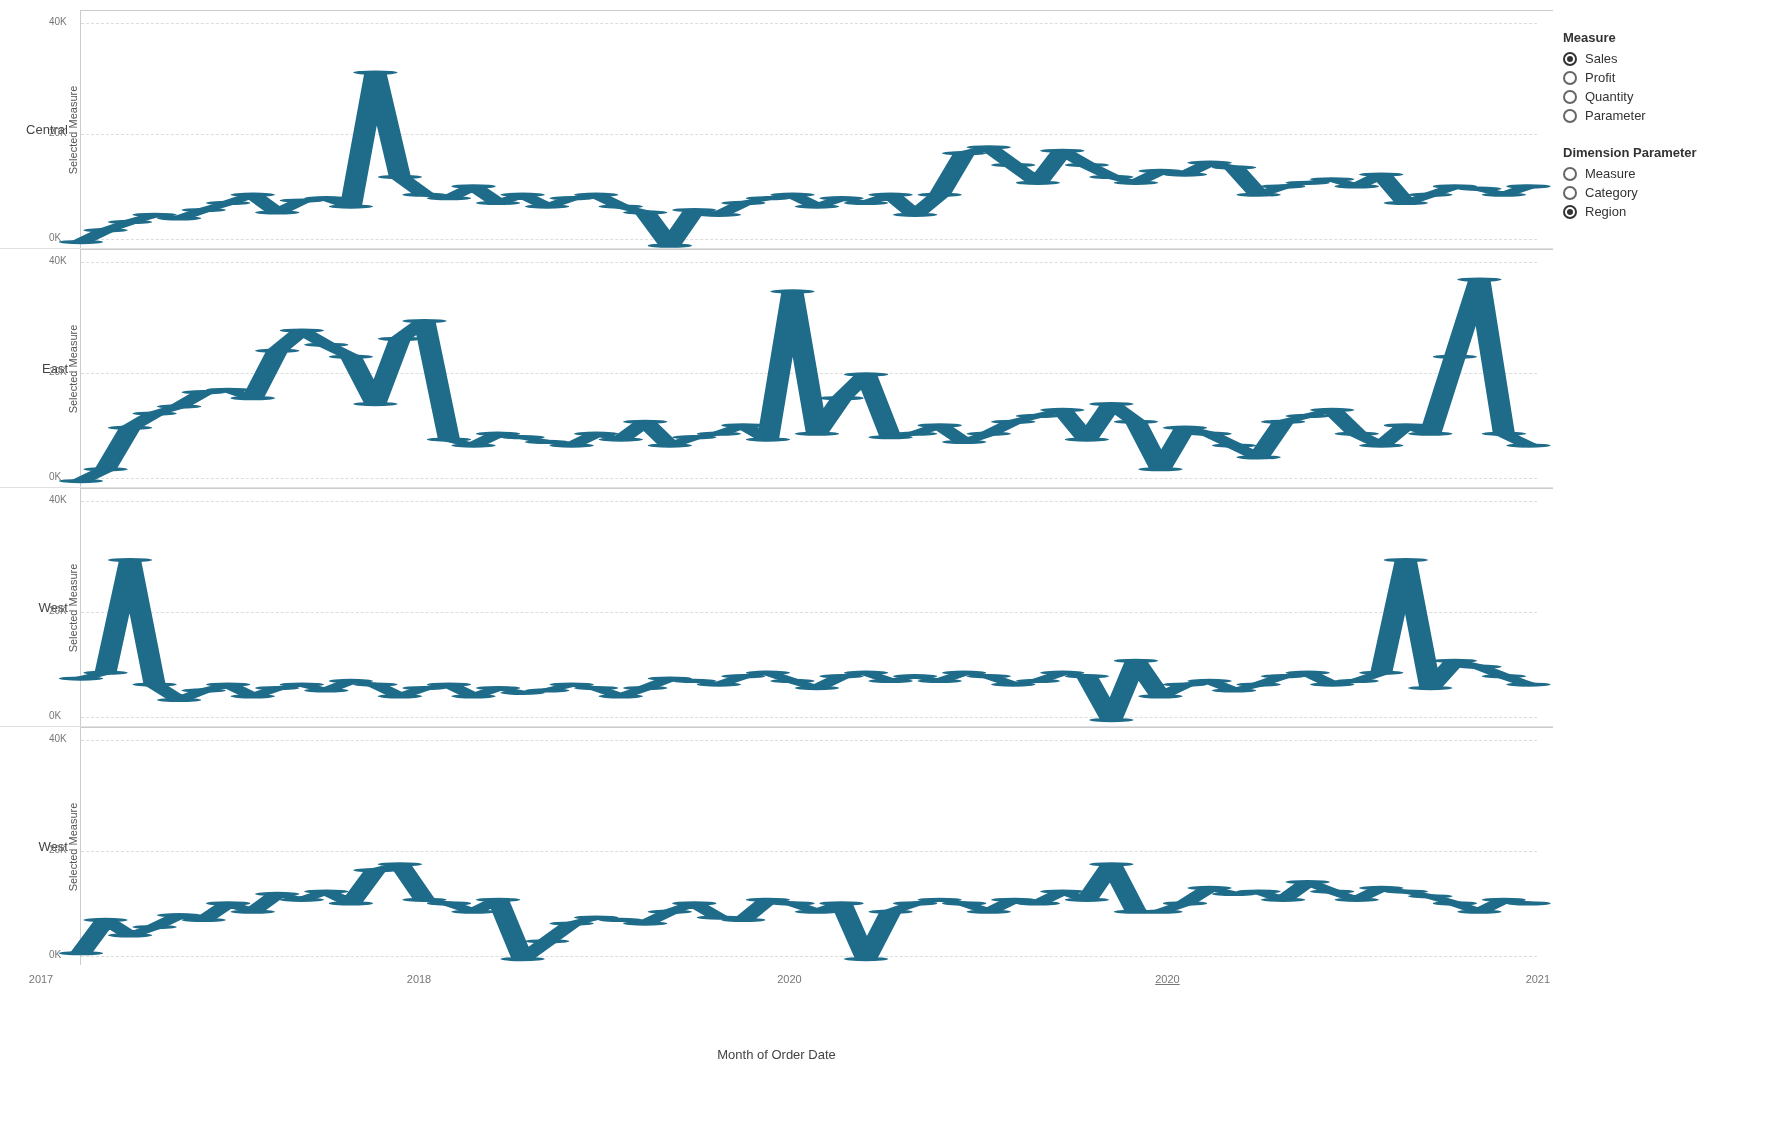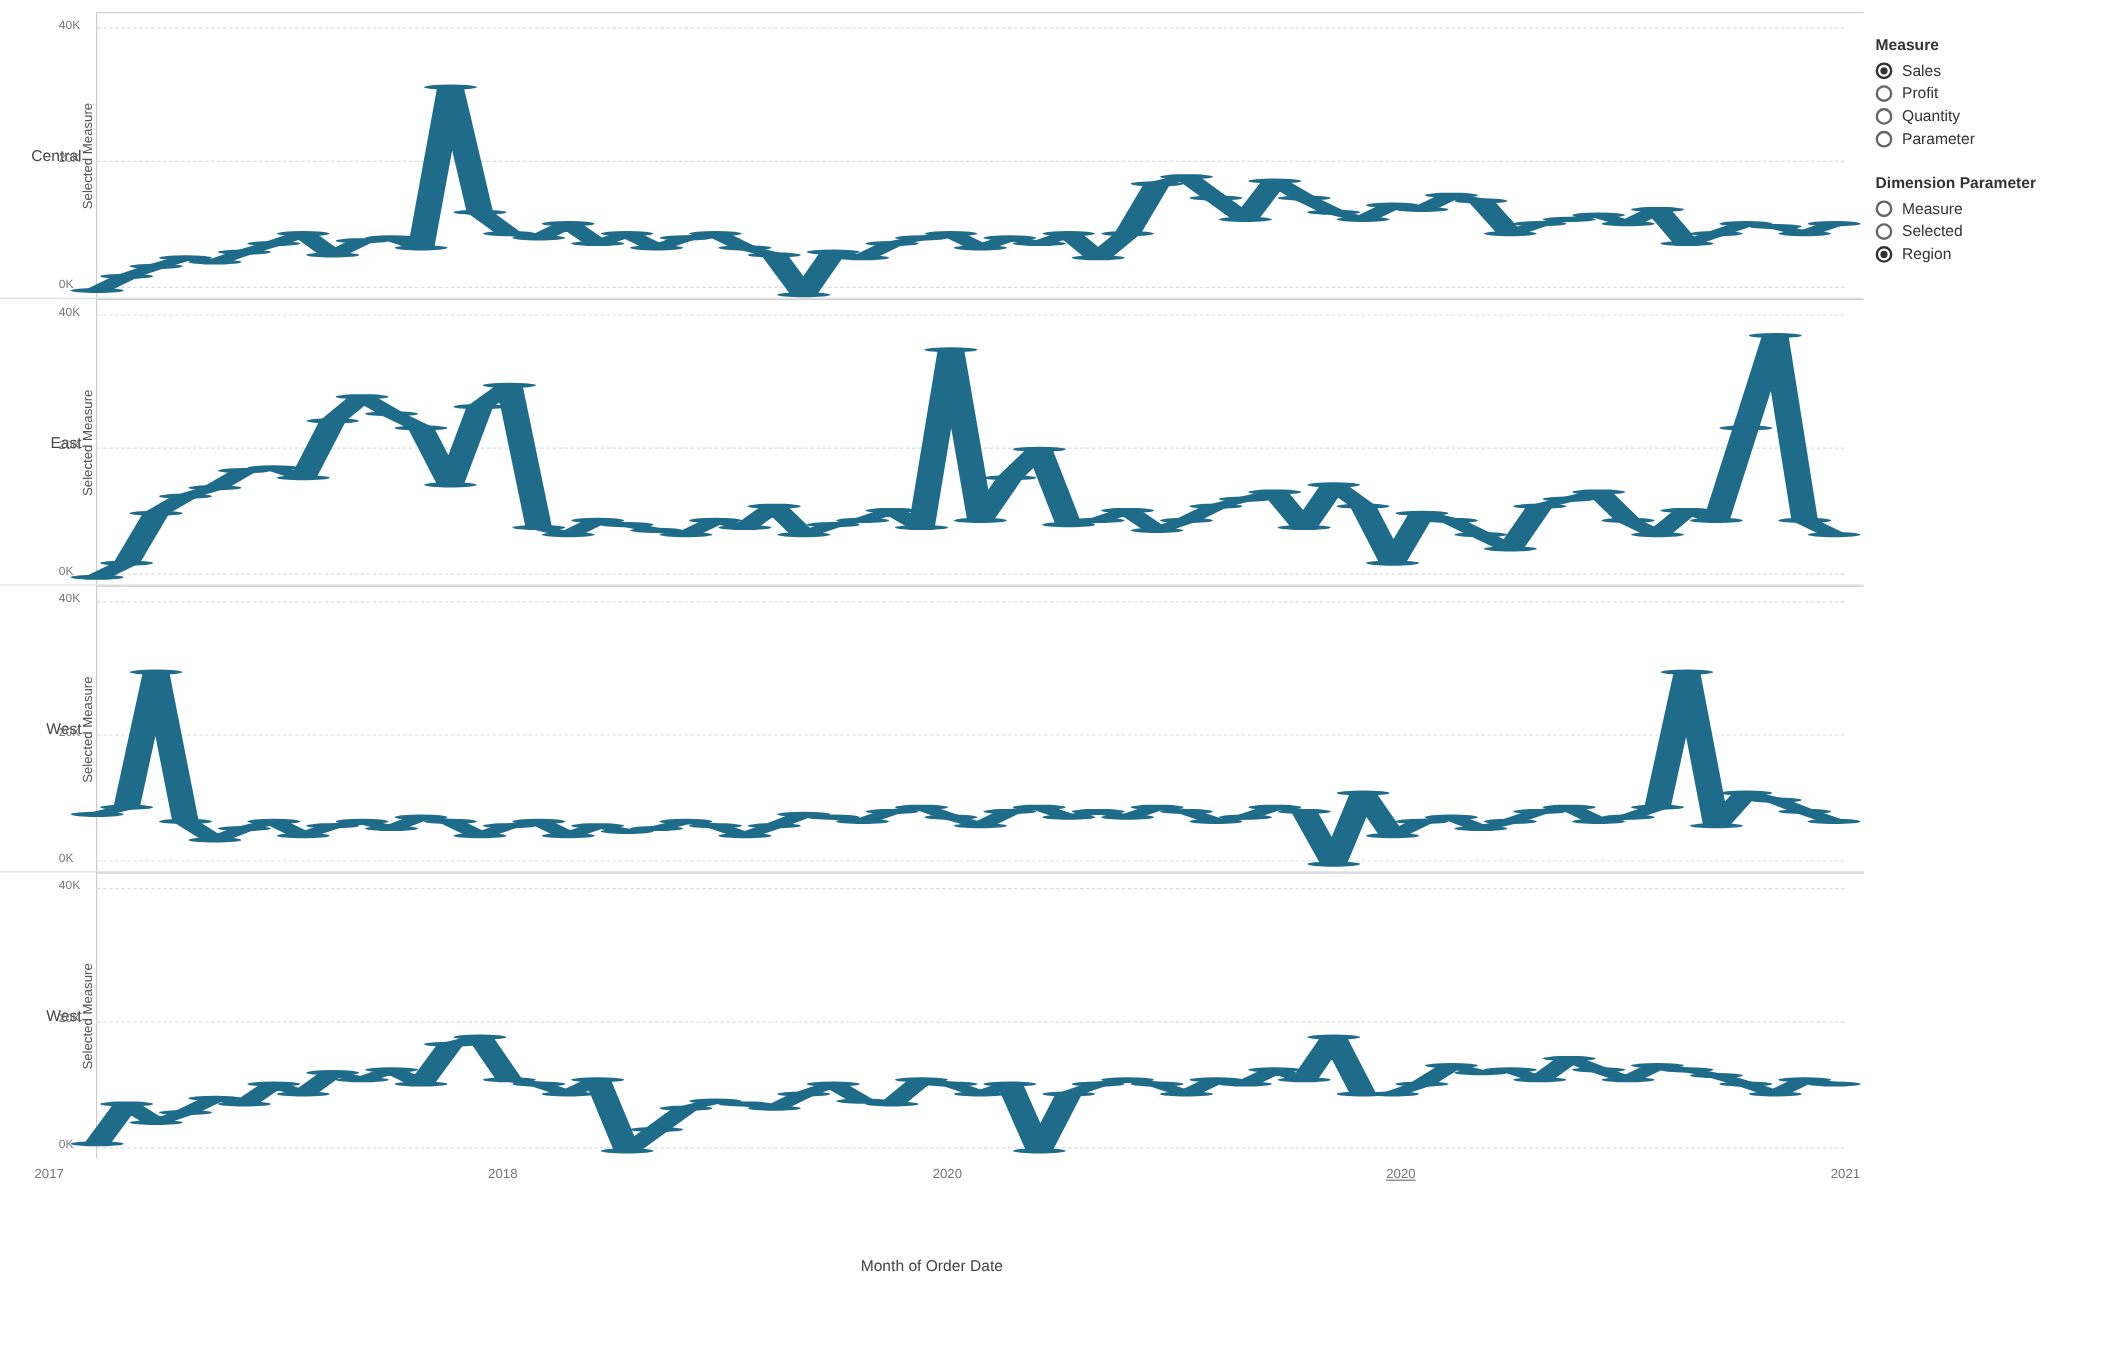--- a/index.html
+++ b/index.html
@@ -503,21 +503,21 @@
   </div>
   <div class="legend-section">
     <div class="legend-section-title">Dimension Parameter</div>
     <div id="dimension-items">
         <div class="legend-item">
           <div class="radio-circle"></div>
           <span>Measure</span>
         </div>
         <div class="legend-item">
           <div class="radio-circle"></div>
-          <span>Selected</span>
+          <span>Category</span>
         </div>
         <div class="legend-item">
           <div class="radio-circle selected"></div>
           <span>Region</span>
         </div>
       </div>
   </div>
 </div>
 
 </body></html>

